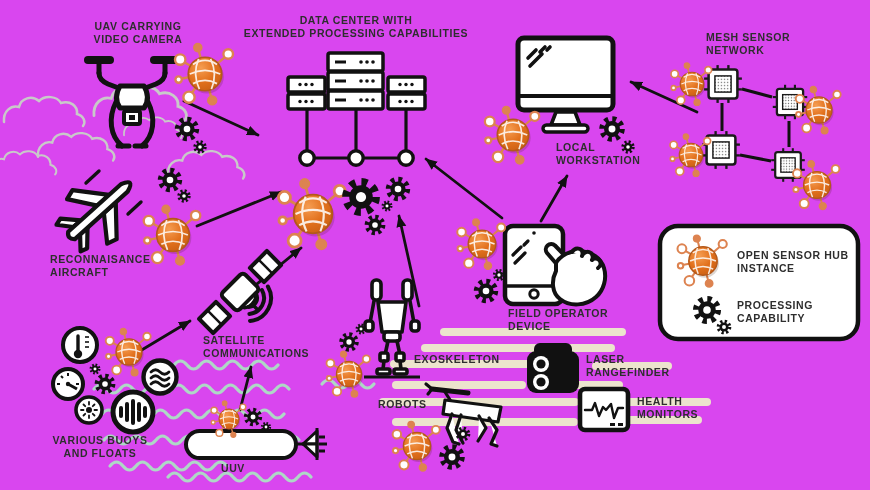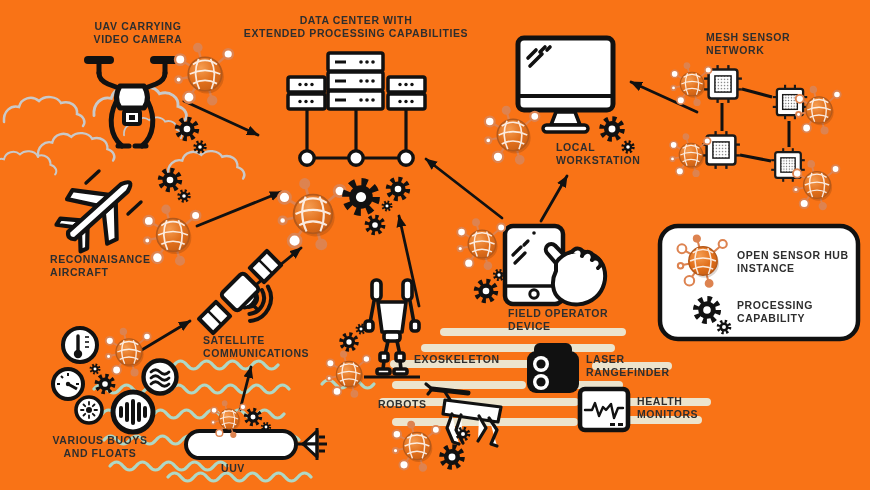--- a/index.html
+++ b/index.html
@@ -1,17 +1,17 @@
 <!DOCTYPE html>
 <html><head>
 <meta charset="utf-8">
 <style>
   html,body { margin:0; padding:0; background:#ffffff; }
   .stage {
-    position:relative; width:870px; height:490px; background:#f97316;
+    position:relative; width:870px; height:490px; background:#d946ef;
     overflow:hidden; font-family:"Liberation Sans", sans-serif;
   }
   svg { display:block; }
   text.lbl {
     font-family:"Liberation Sans", sans-serif;
     font-weight:bold; font-size:10.5px; letter-spacing:0.6px; fill:#2e2e2e;
   }
 </style>
 </head>
 <body>

